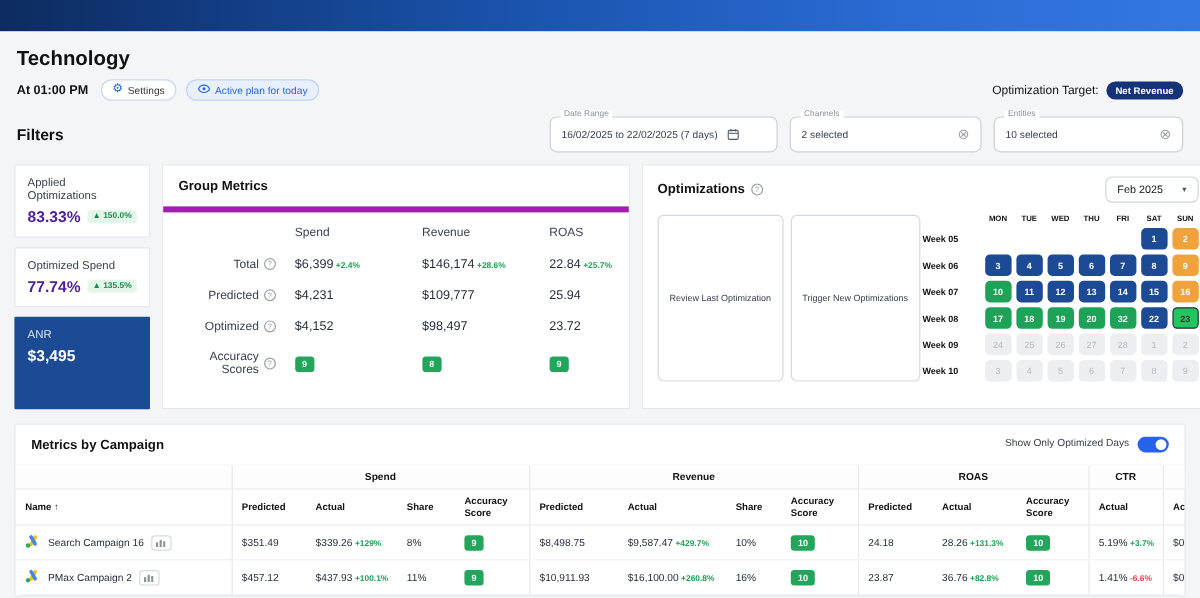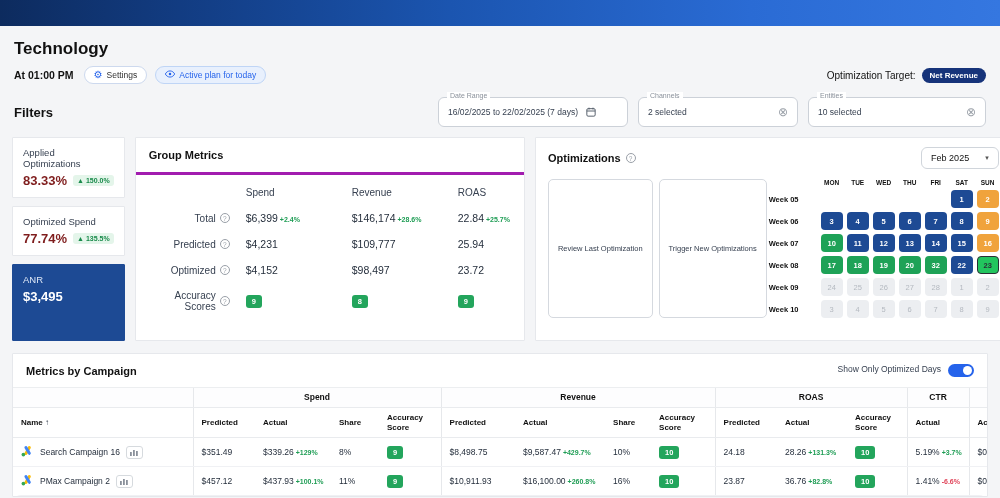--- a/index.html
+++ b/index.html
@@ -23,27 +23,27 @@
 .fbox .flabel{position:absolute;top:-6px;left:8px;background:#fff;padding:0 3px;font-size:7px;color:#8a919b;white-space:nowrap}
 .fbox .fval{white-space:nowrap}
 .fbox .ficon{margin-left:8px;display:flex;color:#4b5563}
 .clear-x{margin-left:auto;color:#9aa0a8;font-size:12px;line-height:1;cursor:pointer}
 .main{display:flex;gap:10px;padding:0 12px}
 .card{background:#fff;border:1px solid #e6e8ec;border-radius:1px}
 .kpi-col{width:160px;display:flex;flex-direction:column;gap:8px}
 .kpi{padding:9px 10px;cursor:pointer}
 .kpi-label{font-size:9.5px;color:#374151;margin-bottom:4px}
 .kpi-value-row{display:flex;align-items:center;gap:6px}
-.kpi-value{font-size:13px;font-weight:700;color:#7f1d1d}
+.kpi-value{font-size:13px;font-weight:700;color:#4c1d95}
 .pill-up{background:#e4f5ea;color:#188a4a;font-size:7px;font-weight:700;padding:2px 4px;border-radius:3px;white-space:nowrap}
 .kpi.selected{background:#1d4a94;border-color:#1d4a94;flex:1}
 .kpi.selected .kpi-label{color:#dde7f6}
 .kpi.selected .kpi-value{color:#fff}
 .gm{width:402px;height:204px}
-.card-title-row{display:flex;align-items:center;gap:5px;padding:11px 13px;border-bottom:3px solid #a21caf}
+.card-title-row{display:flex;align-items:center;gap:5px;padding:11px 13px;border-bottom:5px solid #a21caf}
 .card-title{font-size:11px;font-weight:700;color:#111}
 .gm-body{padding:12px 14px 0}
 .gm-grid{display:grid;grid-template-columns:96px 106px 106px 1fr;row-gap:14px;align-items:center}
 .gm-h{font-size:10px;color:#374151}
 .gm-label{display:flex;justify-content:flex-end;align-items:center;gap:4px;padding-right:16px;font-size:10px;color:#374151;text-align:right}
 .gm-val{font-size:10.5px;color:#1f2937;white-space:nowrap}
 .delta{font-size:7px;font-weight:700;margin-left:2px}
 .delta.up,.s-up{color:#1f9d55}
 .s-down{color:#e0455a}
 .help{width:10px;height:10px;border:1px solid #9aa0a8;border-radius:50%;color:#9aa0a8;font-size:6.5px;display:inline-flex;align-items:center;justify-content:center;flex:none}
@@ -126,21 +126,21 @@
             <line x1="3.6" y1="0.8" x2="3.6" y2="3" stroke="#4b5563" stroke-width="1.1"></line>
             <line x1="8.4" y1="0.8" x2="8.4" y2="3" stroke="#4b5563" stroke-width="1.1"></line>
           </svg>
         </span>
     </div>
     <div class="fbox" style="width:160px">
       <span class="flabel">Channels</span>
       <span class="fval">2 selected</span>
       <span class="clear-x">⊗</span>
     </div>
-    <div class="fbox" style="width:178px">
+    <div class="fbox" style="width:158px">
       <span class="flabel">Entities</span>
       <span class="fval">10 selected</span>
       <span class="clear-x">⊗</span>
     </div>
   </div>
 </div>
 
 <div class="main">
   <div class="kpi-col">
     <div class="card kpi">

